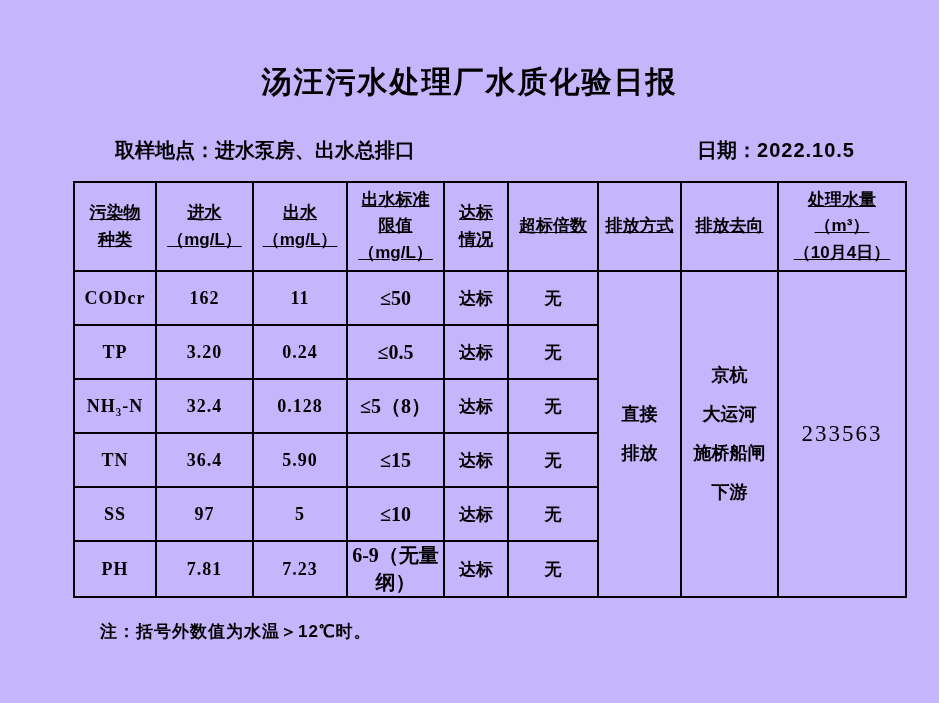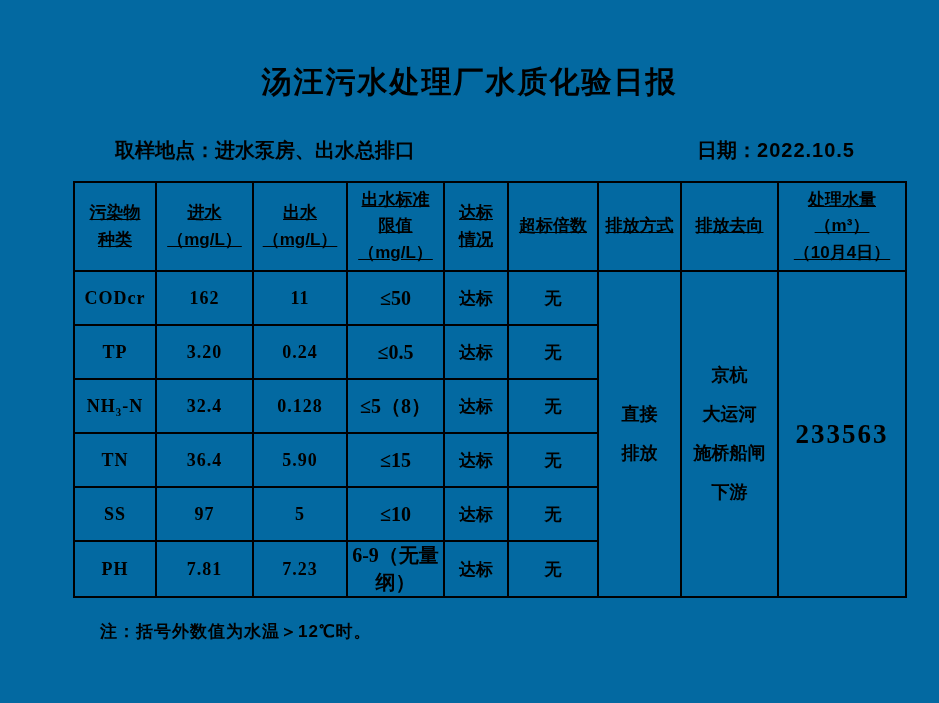--- a/index.html
+++ b/index.html
@@ -6,21 +6,21 @@
     margin: 0;
     padding: 0;
     background: #ffffff;
     color: #000000;
     font-family: "Liberation Sans", sans-serif;
   }
   .page {
     position: relative;
     width: 939px;
     height: 703px;
-    background: #0369a1;
+    background: #c4b5fd;
     overflow: hidden;
   }
   .title {
     position: absolute;
     top: 62px;
     left: 0;
     width: 100%;
     margin: 0;
     text-align: center;
     font-size: 30px;
@@ -82,22 +82,22 @@
     font-family: "Liberation Serif", serif;
     font-size: 20px;
   }
   td.merged {
     white-space: pre-line;
     line-height: 39px;
     font-size: 18px;
   }
   td.volume {
     font-family: "Liberation Serif", serif;
-    font-weight: 700;
-    font-size: 27px;
+    font-weight: 400;
+    font-size: 23px;
     letter-spacing: 2px;
     padding-bottom: 32px;
   }
   .note {
     position: absolute;
     top: 620px;
     left: 100px;
     font-size: 17px;
     font-weight: bold;
     letter-spacing: 1px;

